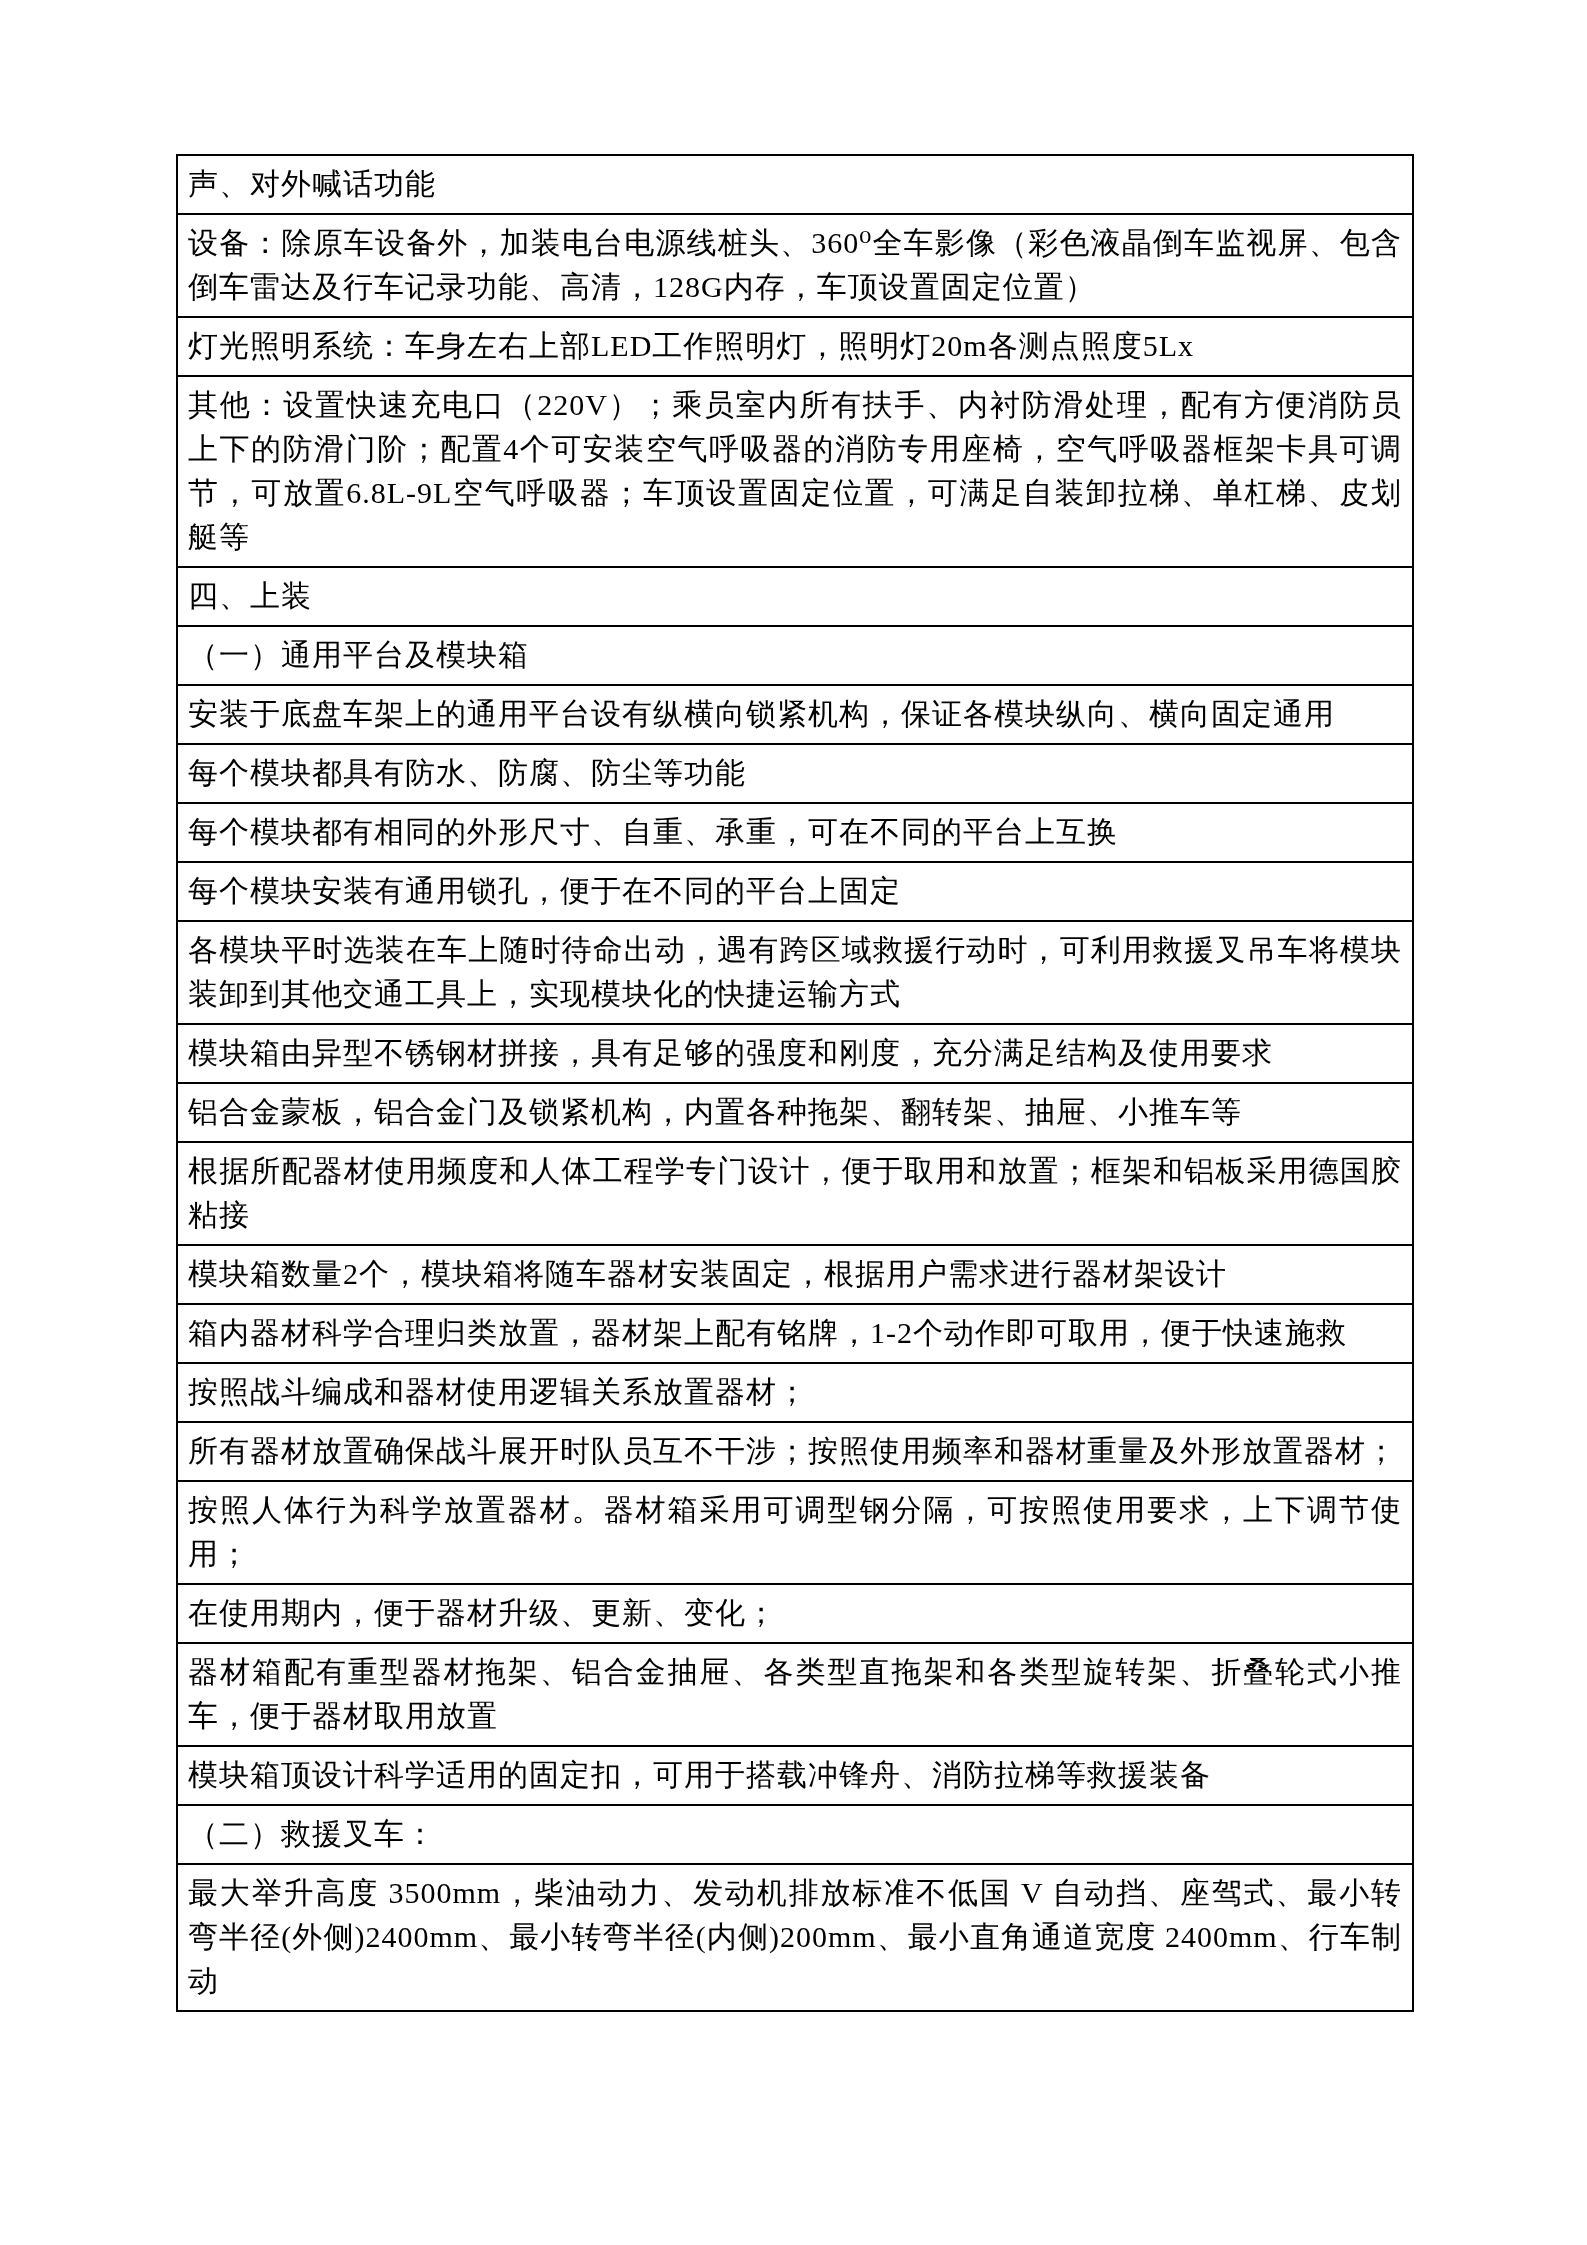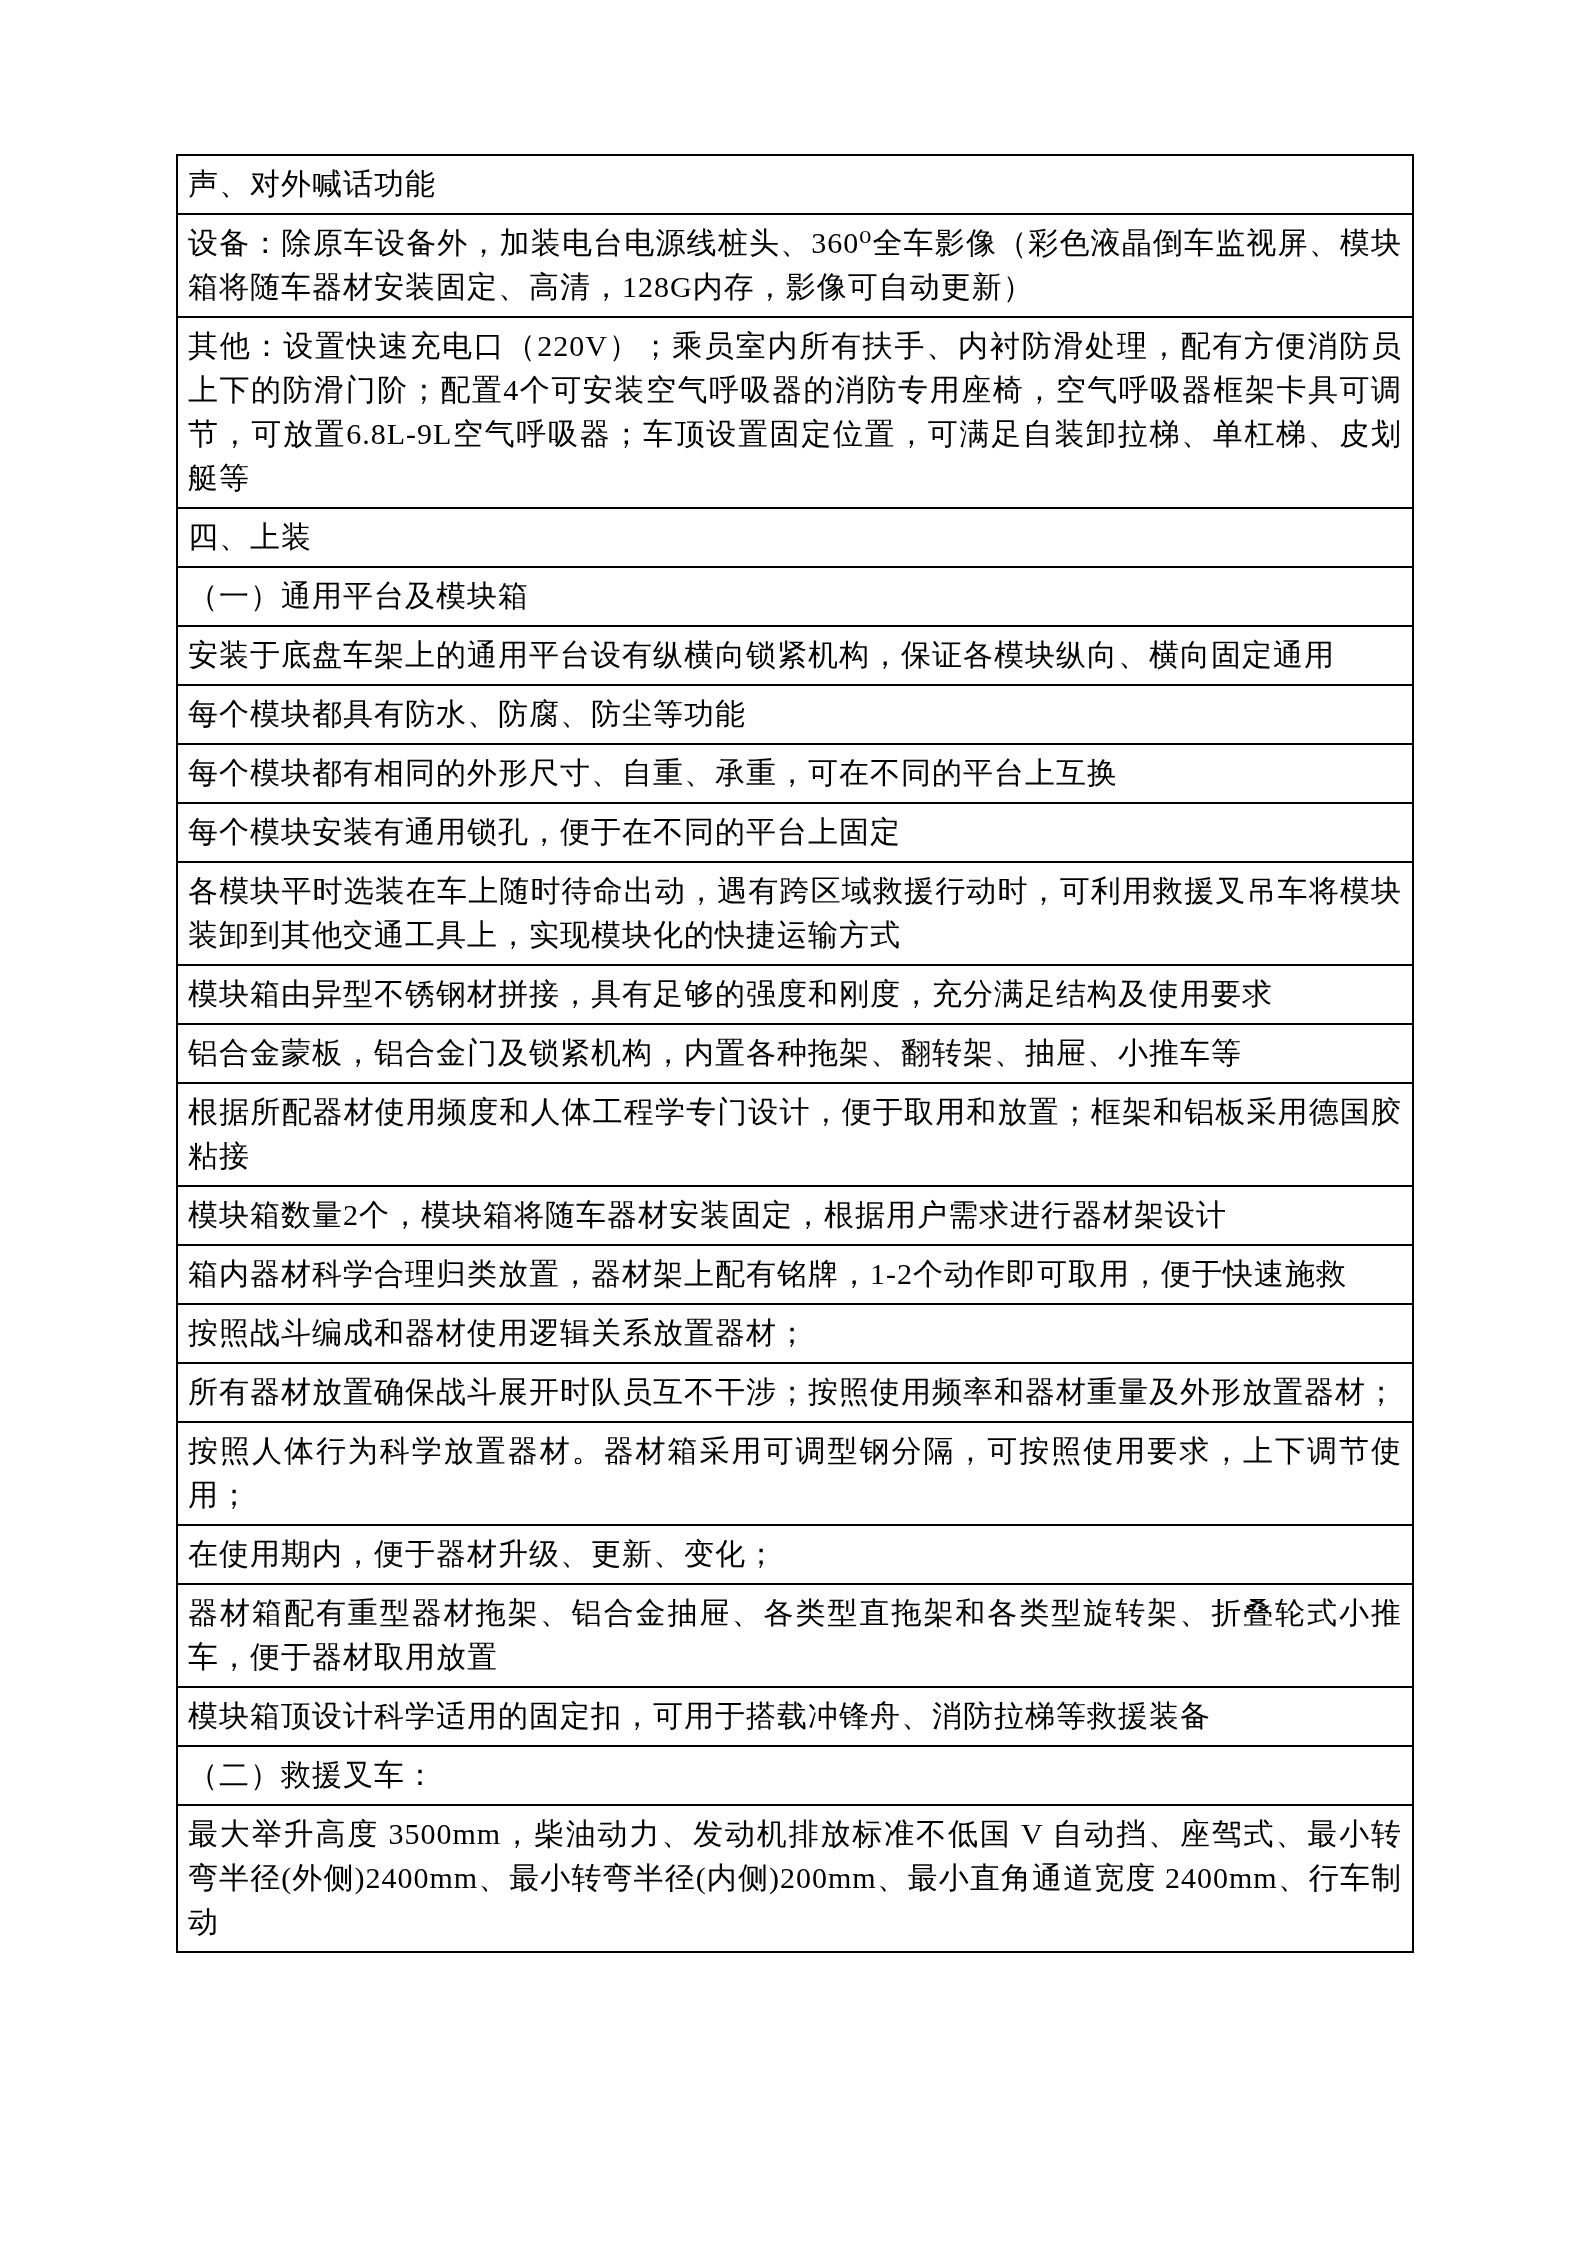--- a/index.html
+++ b/index.html
@@ -42,21 +42,24 @@
 </head>
 <body>
 
 <div class="page">
   <table class="spec-table">
     <tbody>
       <tr>
           <td>声、对外喊话功能</td>
         </tr>
       <tr>
-          <td>设备：除原车设备外，加装电台电源线桩头、360⁰全车影像（彩色液晶倒车监视屏、模块箱将随车器材安装固定、高清，128G内存，影像可自动更新）</td>
+          <td>设备：除原车设备外，加装电台电源线桩头、360⁰全车影像（彩色液晶倒车监视屏、包含倒车雷达及行车记录功能、高清，128G内存，车顶设置固定位置）</td>
+        </tr>
+      <tr>
+          <td>灯光照明系统：车身左右上部LED工作照明灯，照明灯20m各测点照度5Lx</td>
         </tr>
       <tr>
           <td>其他：设置快速充电口（220V）；乘员室内所有扶手、内衬防滑处理，配有方便消防员上下的防滑门阶；配置4个可安装空气呼吸器的消防专用座椅，空气呼吸器框架卡具可调节，可放置6.8L-9L空气呼吸器；车顶设置固定位置，可满足自装卸拉梯、单杠梯、皮划艇等</td>
         </tr>
       <tr>
           <td>四、上装</td>
         </tr>
       <tr>
           <td>（一）通用平台及模块箱</td>
         </tr>

